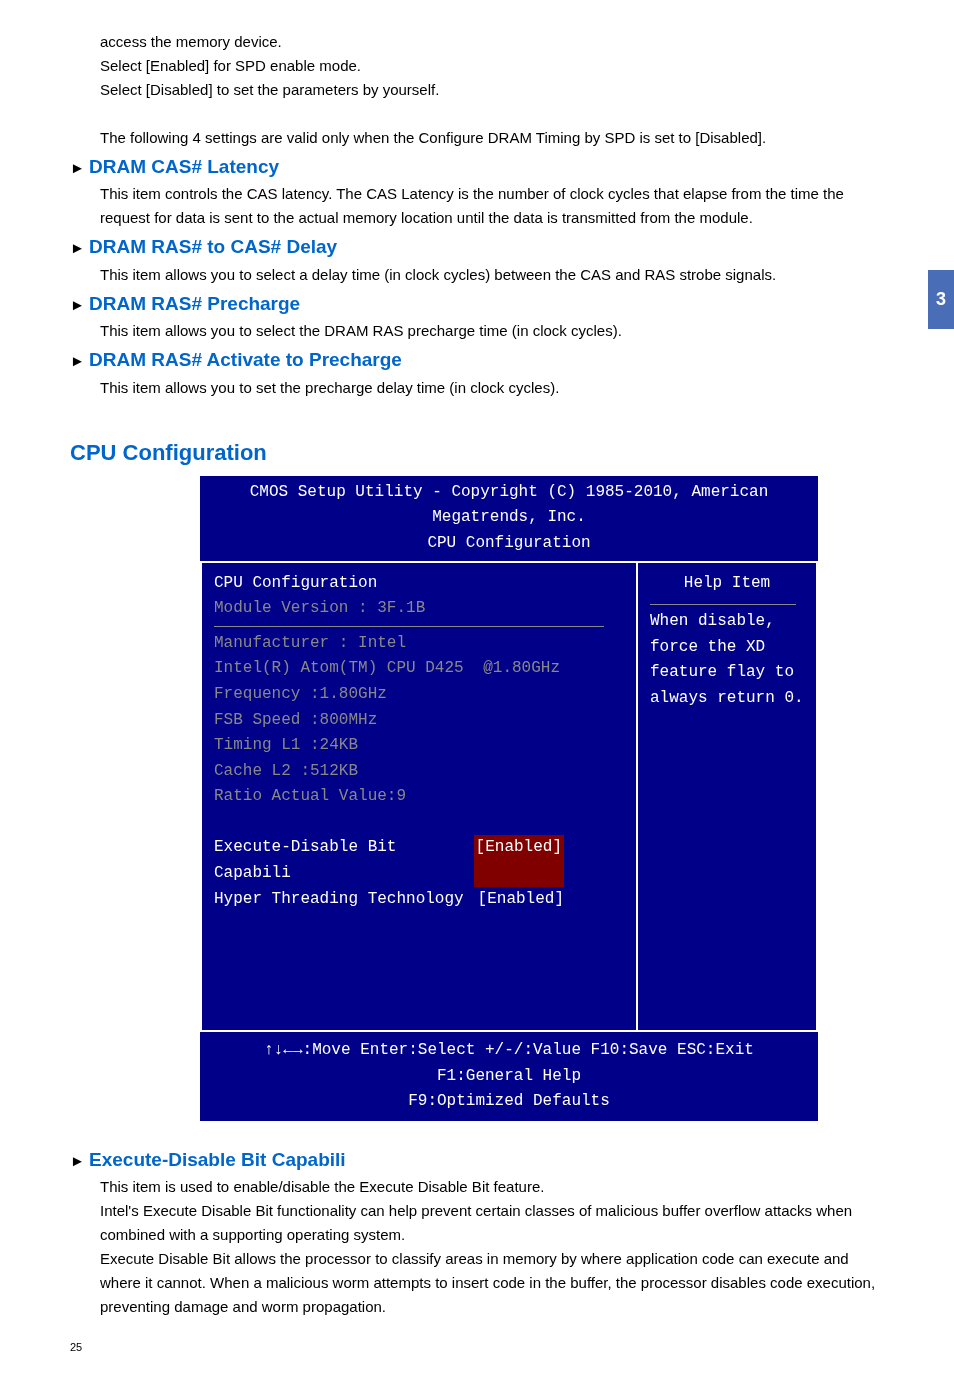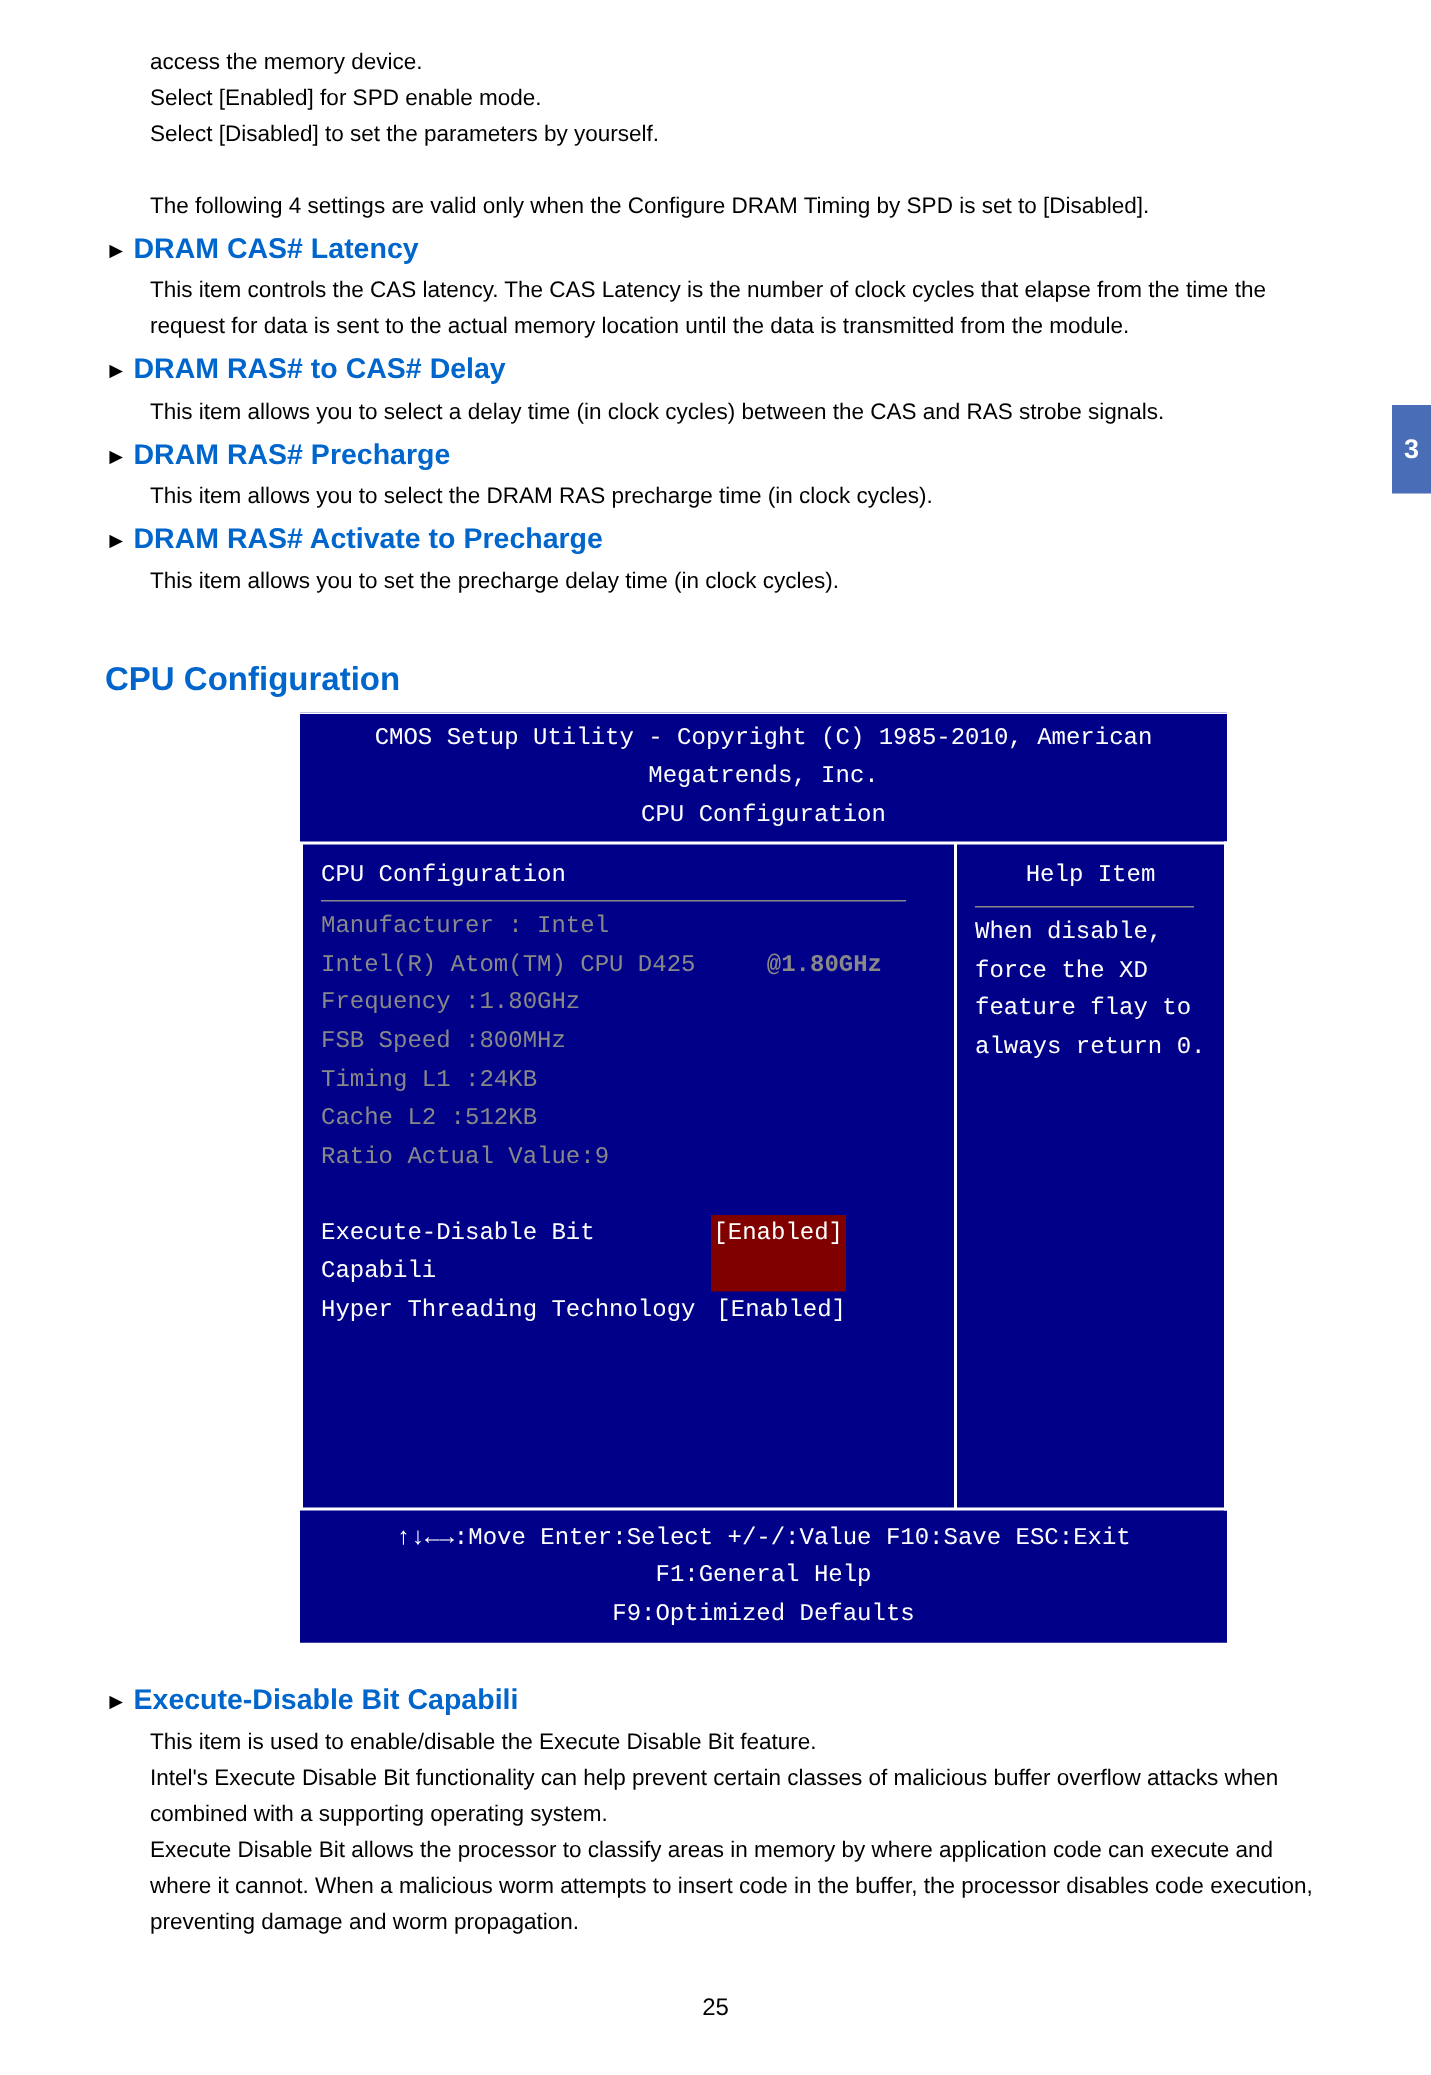--- a/index.html
+++ b/index.html
@@ -102,23 +102,23 @@
       color: white;
     }
     .bios-footer {
       background: #000088;
       color: white;
       padding: 6px 12px;
       text-align: center;
       border-top: none;
     }
     .page-bottom {
-      text-align: center;
-      margin-top: 32px;
-      font-size: 16px;
+      text-align: left;
+      margin-top: 20px;
+      font-size: 11px;
     }
     .bios-row {
       display: flex;
       justify-content: space-between;
     }
     .spacer {
       height: 110px;
     }
     .gray-text {
       color: #888888;
@@ -166,25 +166,26 @@
 <div class="cpu-heading">CPU Configuration</div>
 
 <div class="bios-container">
   <div class="bios-title">
     <div>CMOS Setup Utility - Copyright (C) 1985-2010, American Megatrends, Inc.</div>
     <div>CPU Configuration</div>
   </div>
   <div class="bios-body">
     <div class="bios-left">
       <div class="cpu-config-label">CPU Configuration</div>
+      <div class="gray-text">Module Version :  3F.1B</div>
       <div class="divider"></div>
       <div class="gray-text">Manufacturer : Intel</div>
       <div class="bios-row">
         <span class="gray-text">Intel(R) Atom(TM) CPU  D425</span>
-        <span class="gray-text" style="margin-right: 36px; font-weight: bold;">@1.80GHz</span>
+        <span class="gray-text" style="margin-right: 64px;">@1.80GHz</span>
       </div>
       <div class="gray-text">Frequency      :1.80GHz</div>
       <div class="gray-text">FSB Speed    :800MHz</div>
       <div class="gray-text">Timing L1       :24KB</div>
       <div class="gray-text">Cache L2       :512KB</div>
       <div class="gray-text">Ratio Actual Value:9</div>
       <br>
       <div class="bios-row">
         <span class="exec-label">Execute-Disable Bit Capabili</span>
         <span class="highlighted" style="margin-right: 60px;">[Enabled]</span>

